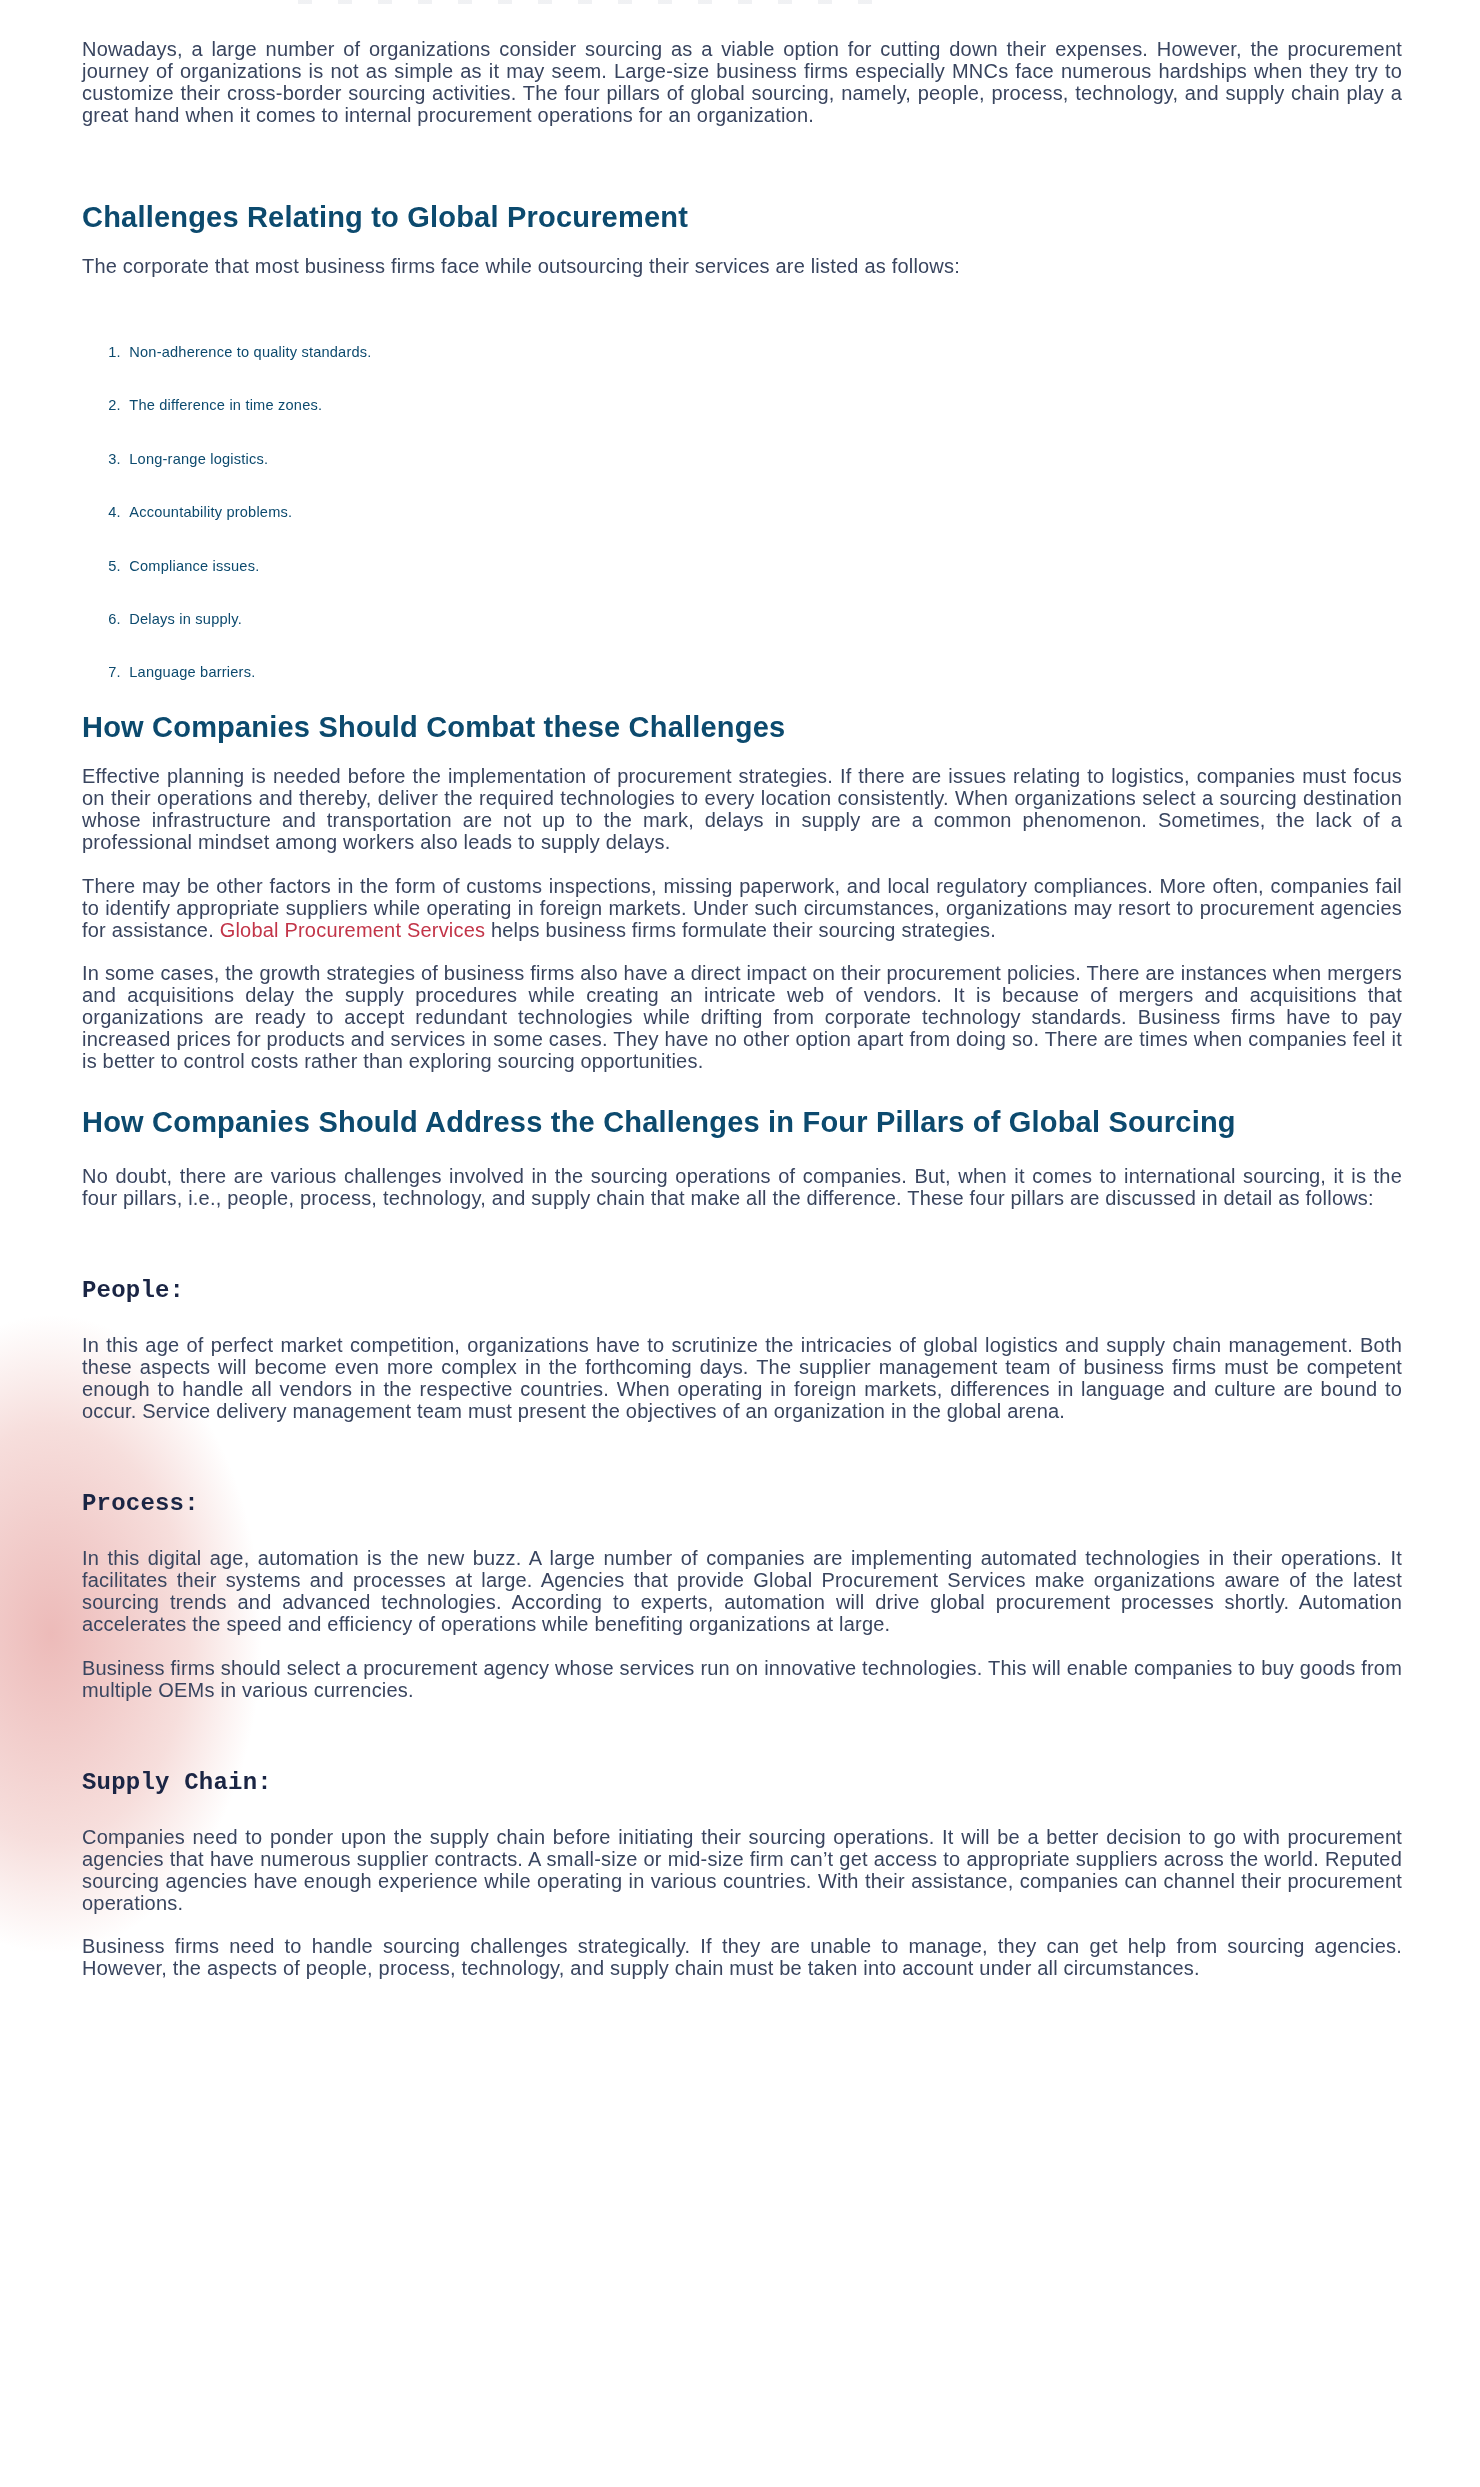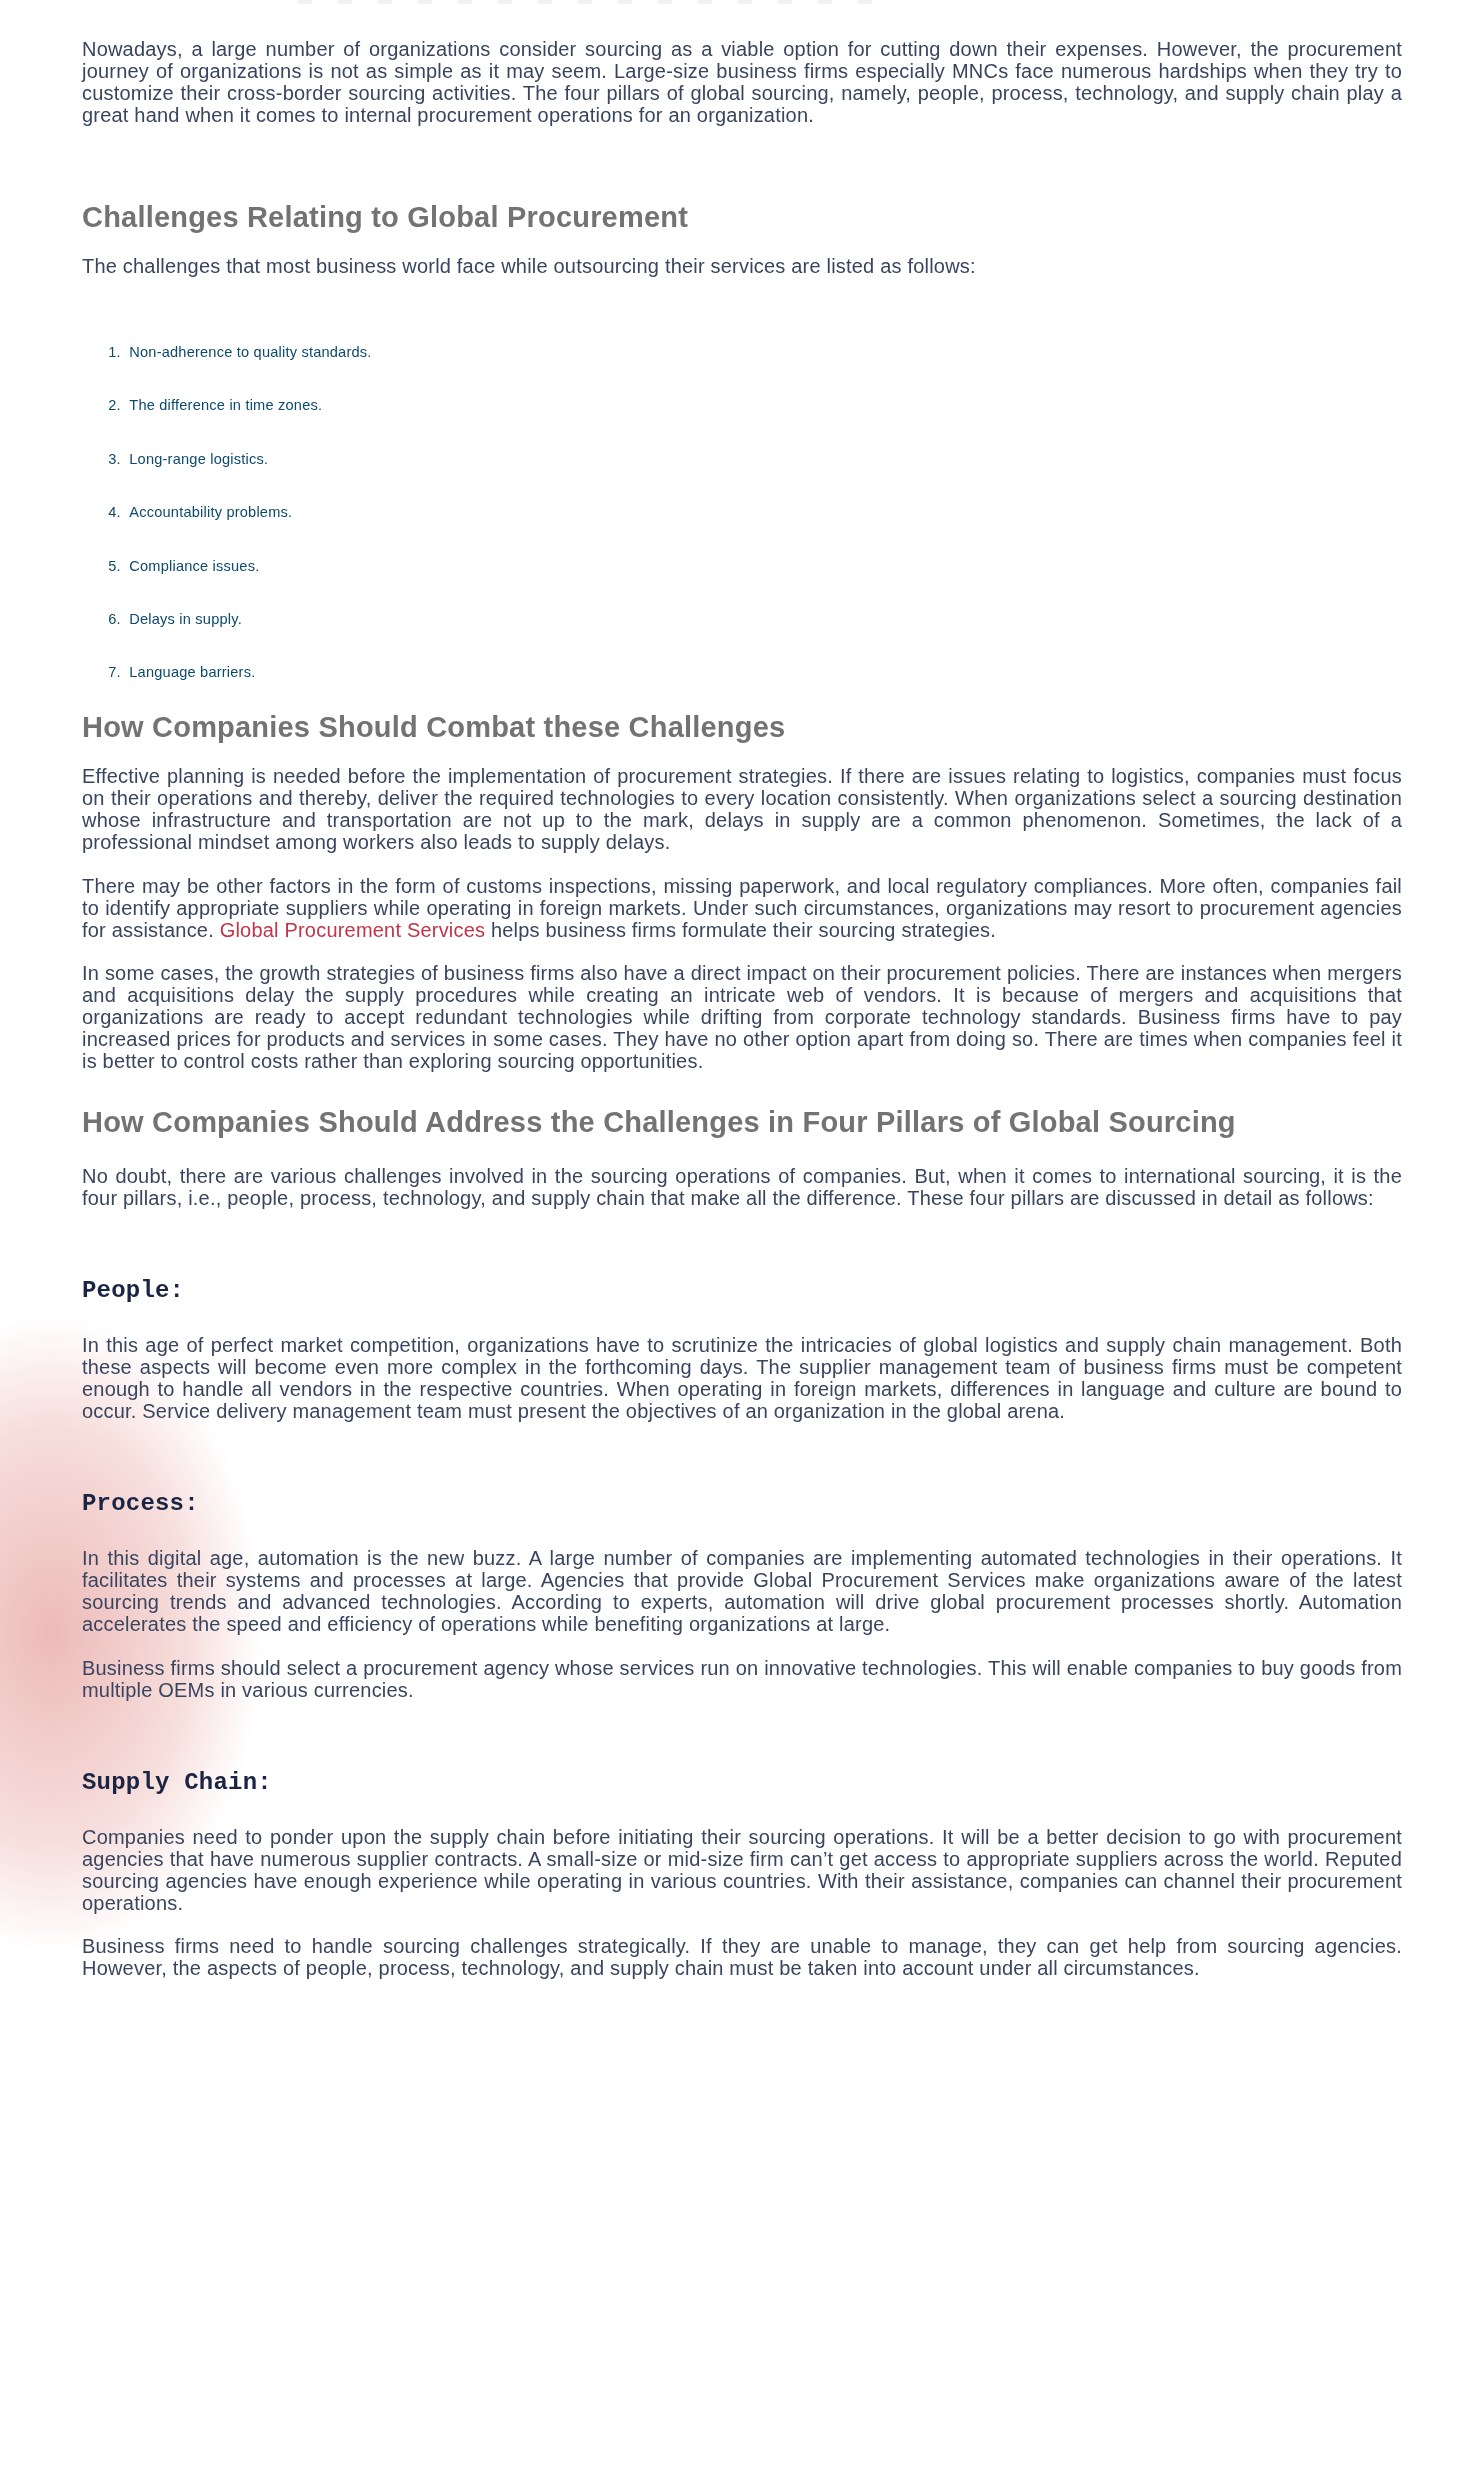--- a/index.html
+++ b/index.html
@@ -51,21 +51,21 @@
     letter-spacing: 0.2px;
     color: #39455f;
     text-align: justify;
   }
   h2 {
     margin: 71px 0 17px 0;
     font-size: 29px;
     line-height: 41px;
     font-weight: 700;
     letter-spacing: 0.2px;
-    color: #737373;
+    color: #0c4a6e;
     text-align: left;
   }
   h2.h-combat   { margin-top: 19px; }
   h2.h-pillars  { margin-top: 26px; line-height: 48px; margin-bottom: 19px; }
   h3 {
     margin: 65px 0 26px 0;
     font-size: 24px;
     line-height: 34px;
     font-weight: 700;
     letter-spacing: 0.2px;
@@ -96,21 +96,21 @@
 
 <div class="page">
   <div class="glow"></div>
   <div class="clipped-remnant"></div>
 
   <div class="content">
 
     <p>Nowadays, a large number of organizations consider sourcing as a viable option for cutting down their expenses. However, the procurement journey of organizations is not as simple as it may seem. Large-size business firms especially MNCs face numerous hardships when they try to customize their cross-border sourcing activities. The four pillars of global sourcing, namely, people, process, technology, and supply chain play a great hand when it comes to internal procurement operations for an organization.</p>
 
     <h2 class="h-challenges">Challenges Relating to Global Procurement</h2>
-    <p>The challenges that most business world face while outsourcing their services are listed as follows:</p>
+    <p>The corporate that most business firms face while outsourcing their services are listed as follows:</p>
 
     <ol class="challenges">
       <li>Non-adherence to quality standards.</li>
       <li>The difference in time zones.</li>
       <li>Long-range logistics.</li>
       <li>Accountability problems.</li>
       <li>Compliance issues.</li>
       <li>Delays in supply.</li>
       <li>Language barriers.</li>
     </ol>

